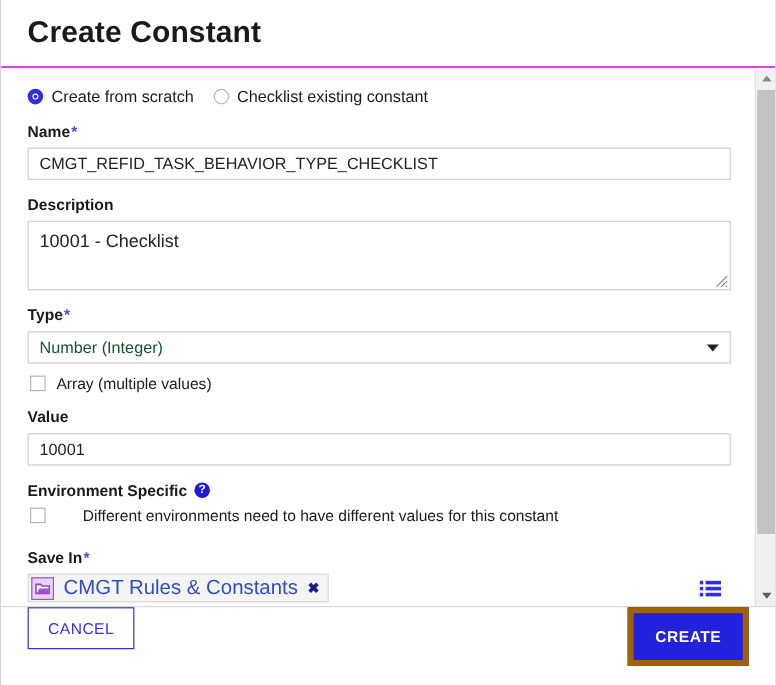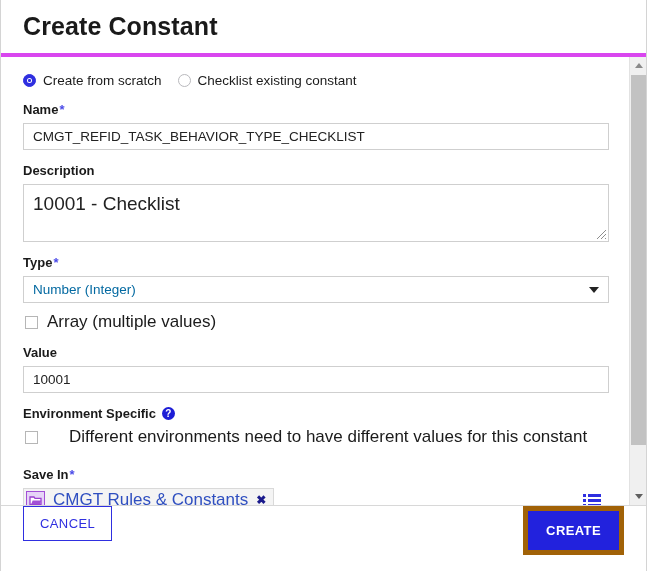--- a/index.html
+++ b/index.html
@@ -24,21 +24,21 @@
     flex-direction: column;
   }
 
   
   .dialog-header {
     height: 57px;
     flex: 0 0 57px;
     display: flex;
     align-items: center;
     padding: 0 22px;
-    border-bottom: 4px solid #d946ef;
+    border-bottom: 2px solid #d946ef;
     background: #ffffff;
   }
   .dialog-title {
     font-size: 25px;
     font-weight: bold;
     color: #1a1a1a;
     letter-spacing: 0.1px;
   }
 
   
@@ -152,21 +152,21 @@
 
   .textarea-wrap {
     position: relative;
     width: 586px;
   }
   .text-area {
     width: 586px;
     height: 58px;
     border: 1px solid #cfcfcf;
     background: #ffffff;
-    font-size: 19px;
+    font-size: 15px;
     color: #222222;
     padding: 7px 9px;
     font-family: "Liberation Sans", sans-serif;
     outline: none;
     resize: none;
     display: block;
     line-height: 1.3;
   }
   .resize-grip {
     position: absolute;
@@ -180,21 +180,21 @@
   .select-wrap {
     position: relative;
     width: 586px;
   }
   .select-box {
     width: 586px;
     height: 27px;
     border: 1px solid #cfcfcf;
     background: #ffffff;
     font-size: 13.5px;
-    color: #0369a1;
+    color: #14532d;
     padding: 8px 9px;
     display: flex;
     align-items: center;
     cursor: pointer;
   }
   .select-arrow {
     position: absolute;
     right: 10px;
     top: 11px;
     width: 0; height: 0;
@@ -213,21 +213,21 @@
   }
   .check-mark {
     width: 13px;
     height: 13px;
     border: 1px solid #b6b6b6;
     background: #ffffff;
     margin-right: 9px;
     flex: 0 0 13px;
   }
   .check-label {
-    font-size: 17px;
+    font-size: 13px;
     color: #1b1b1b;
   }
 
   
   .savein-row {
     display: flex;
     align-items: center;
     width: 586px;
   }
   .chip {

